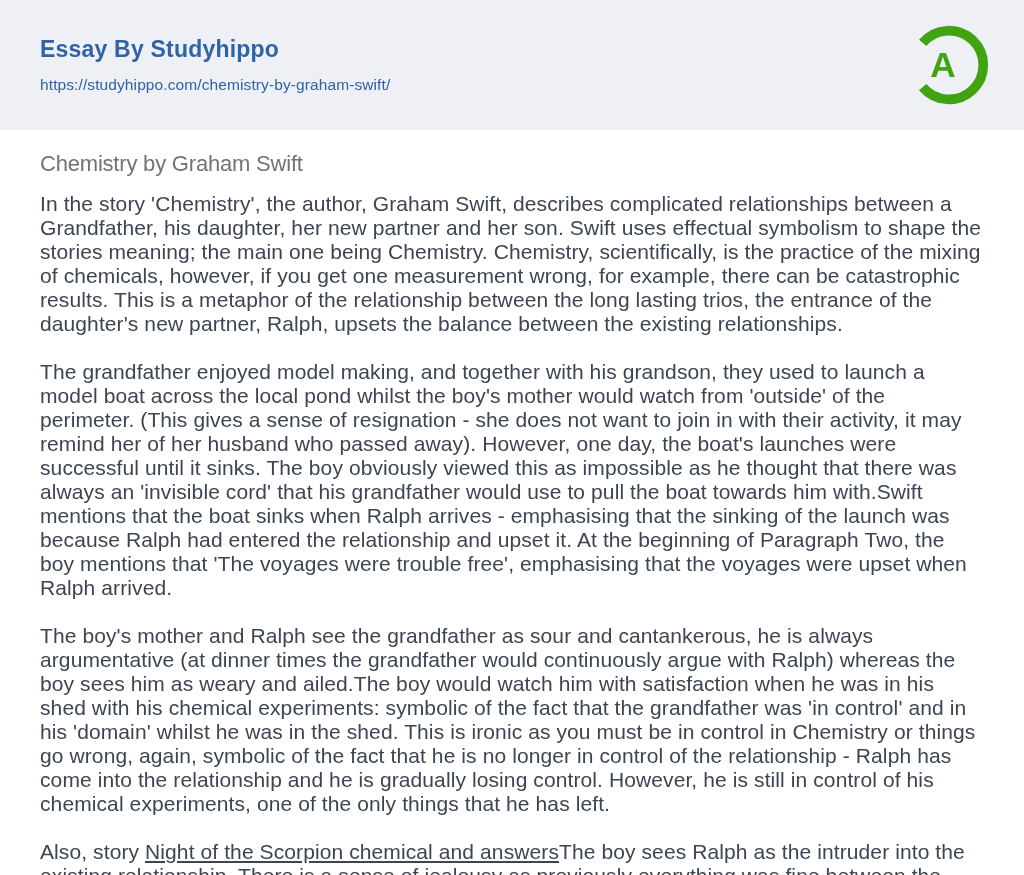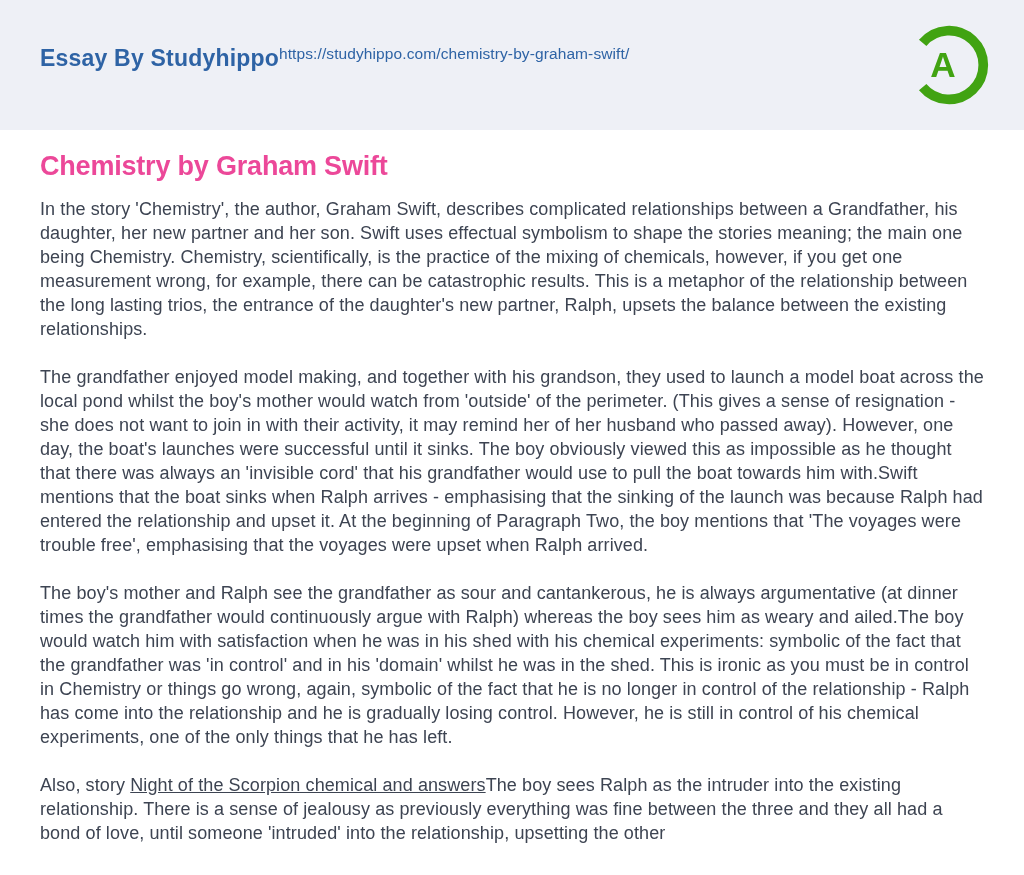--- a/index.html
+++ b/index.html
@@ -20,21 +20,21 @@
     height: 130px;
     box-sizing: border-box;
     background: #eef0f6;
     display: flex;
     align-items: center;
     justify-content: space-between;
     padding: 0 30px 0 40px;
   }
   .site-header .header-text {
     display: flex;
-    flex-direction: row;
+    flex-direction: column;
   }
   .site-title {
     color: #2e63a5;
     font-size: 23px;
     font-weight: bold;
     letter-spacing: 0.2px;
     margin: 0 0 13px 0;
   }
   .essay-url {
     color: #2e63a5;
@@ -49,28 +49,28 @@
     display: flex;
     align-items: center;
     justify-content: center;
   }
   .content {
     box-sizing: border-box;
     padding: 21px 40px 0 40px;
   }
   .essay-title {
     margin: 0 0 15px 0;
-    font-size: 27px;
-    font-weight: bold;
-    color: #ec4899;
+    font-size: 22px;
+    font-weight: normal;
+    color: #737373;
     letter-spacing: -0.2px;
   }
   .content p {
     margin: 0 0 24px 0;
-    font-size: 18px;
+    font-size: 21px;
     line-height: 24px;
     color: #3d4452;
     letter-spacing: 0.1px;
   }
   .inline-link {
     color: #3d4452;
     text-decoration: underline;
     cursor: pointer;
   }
 </style>

